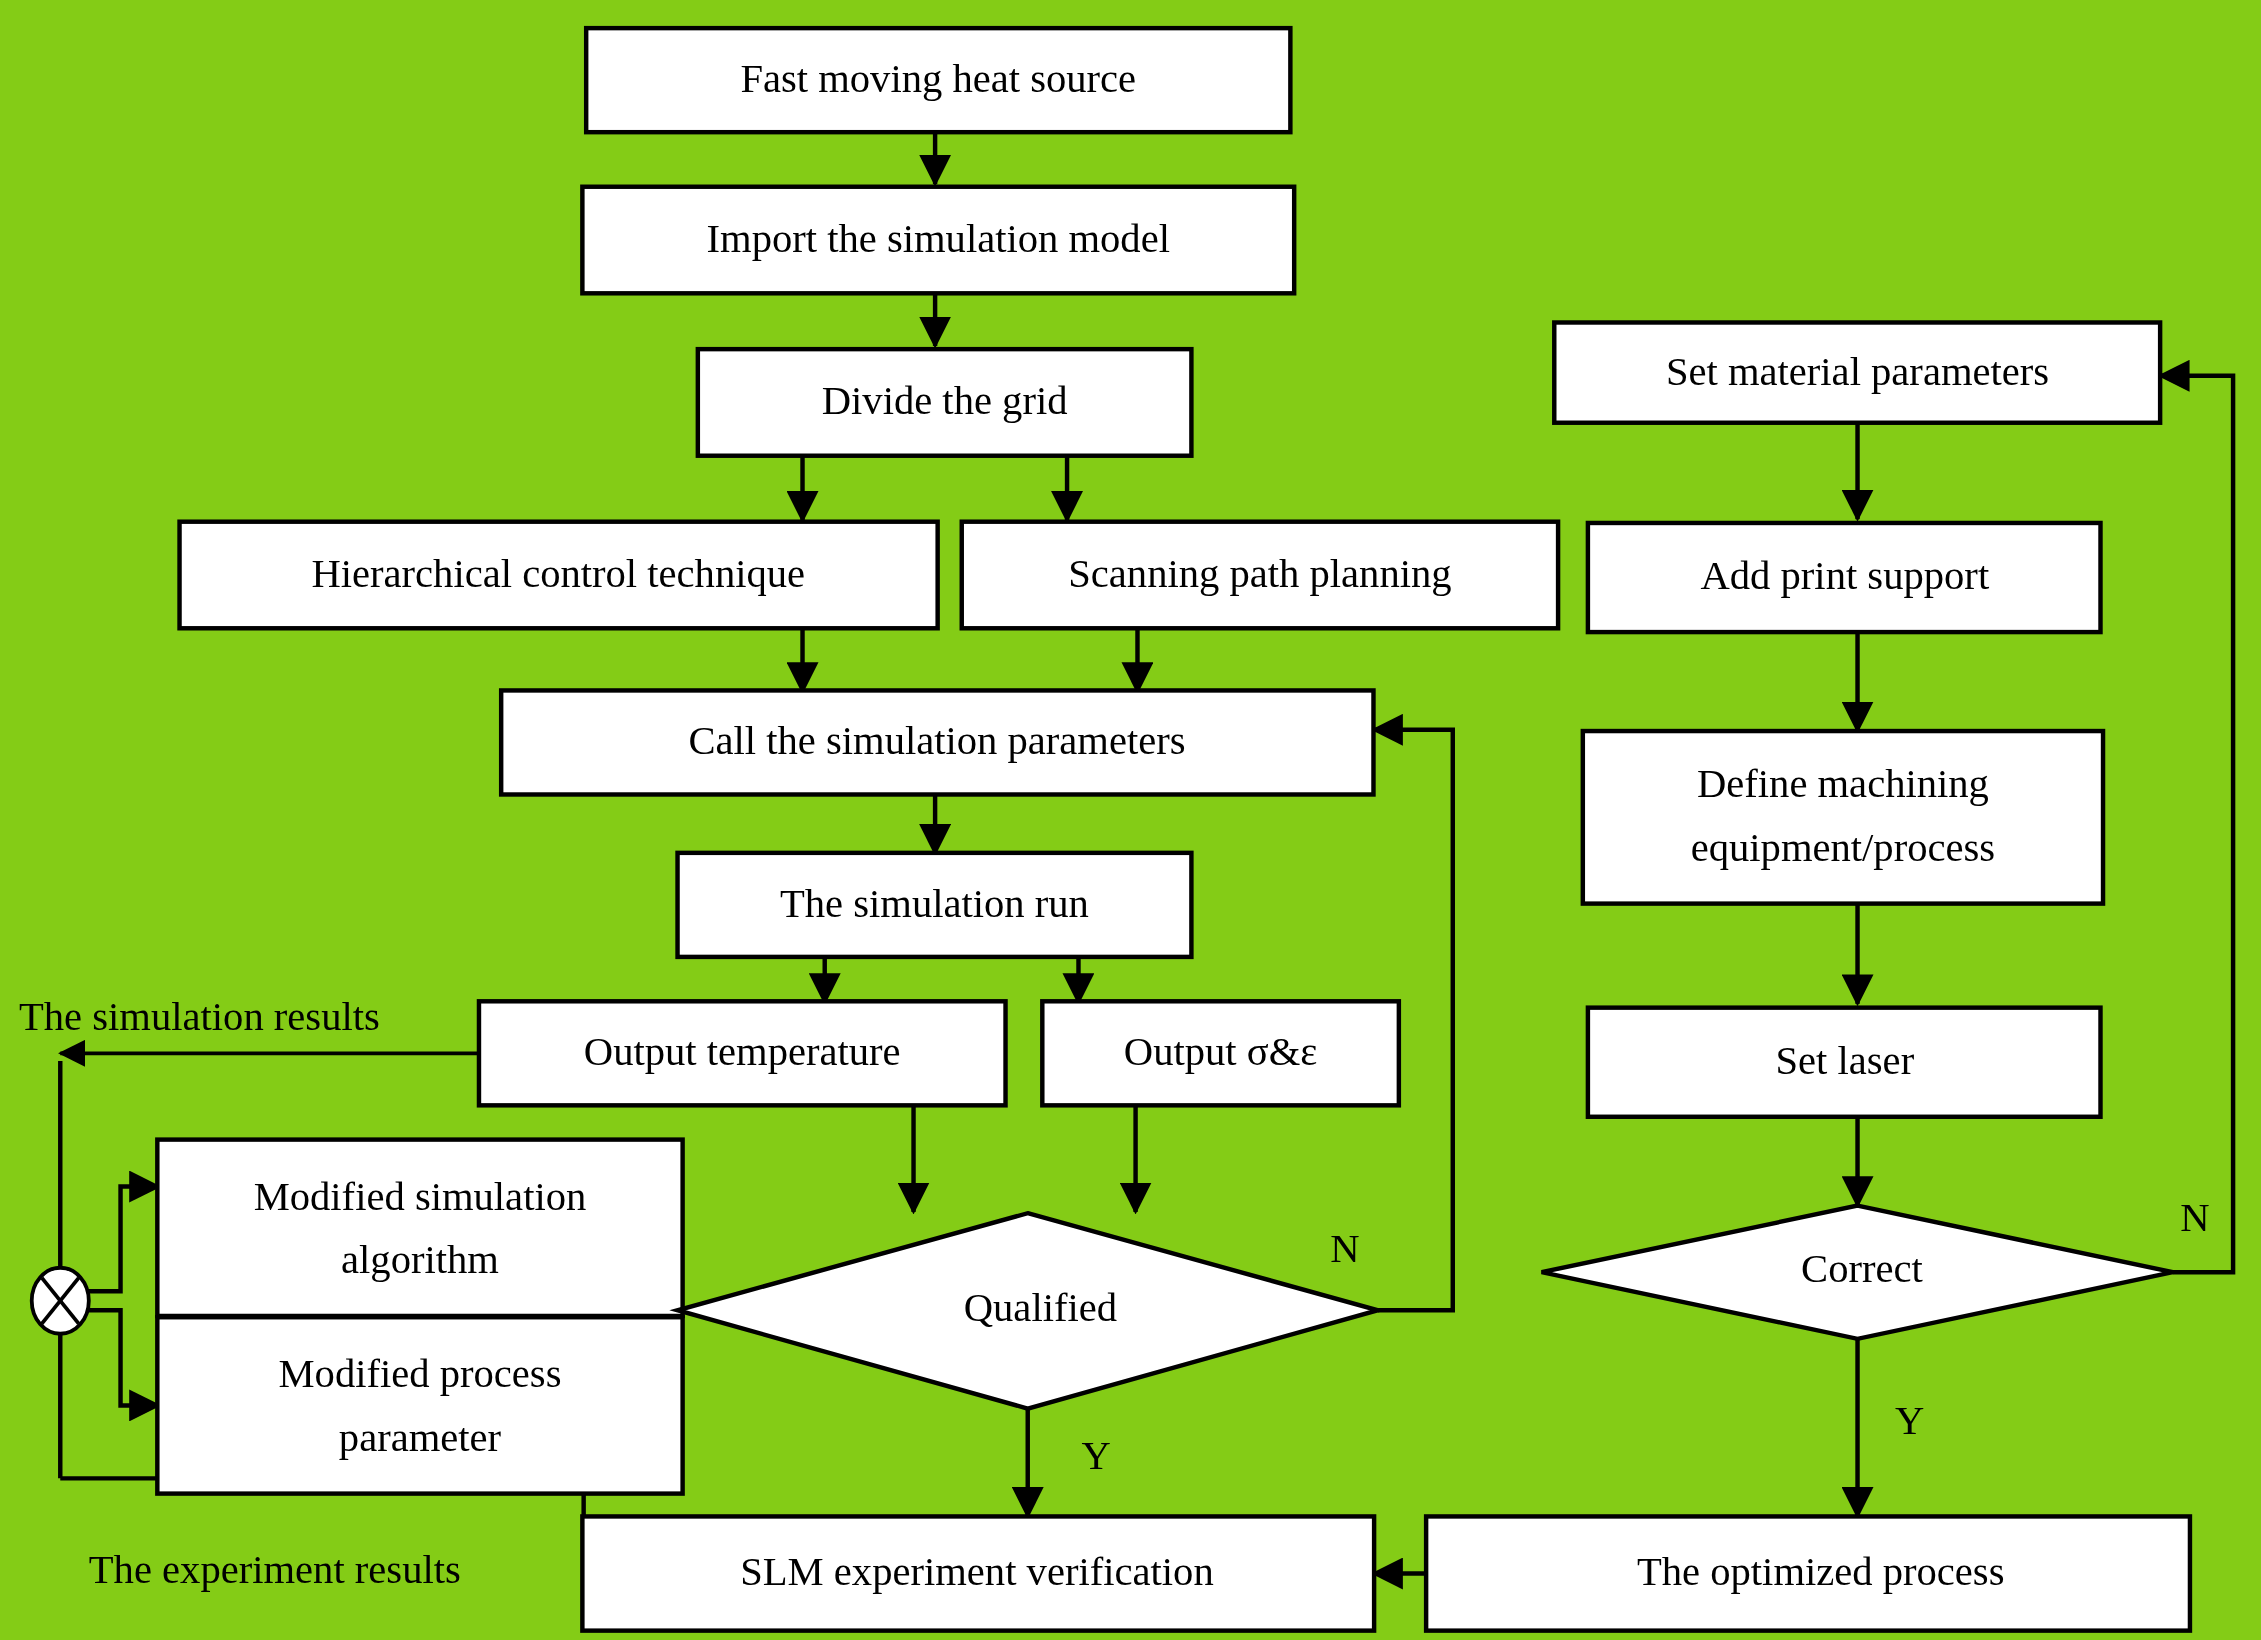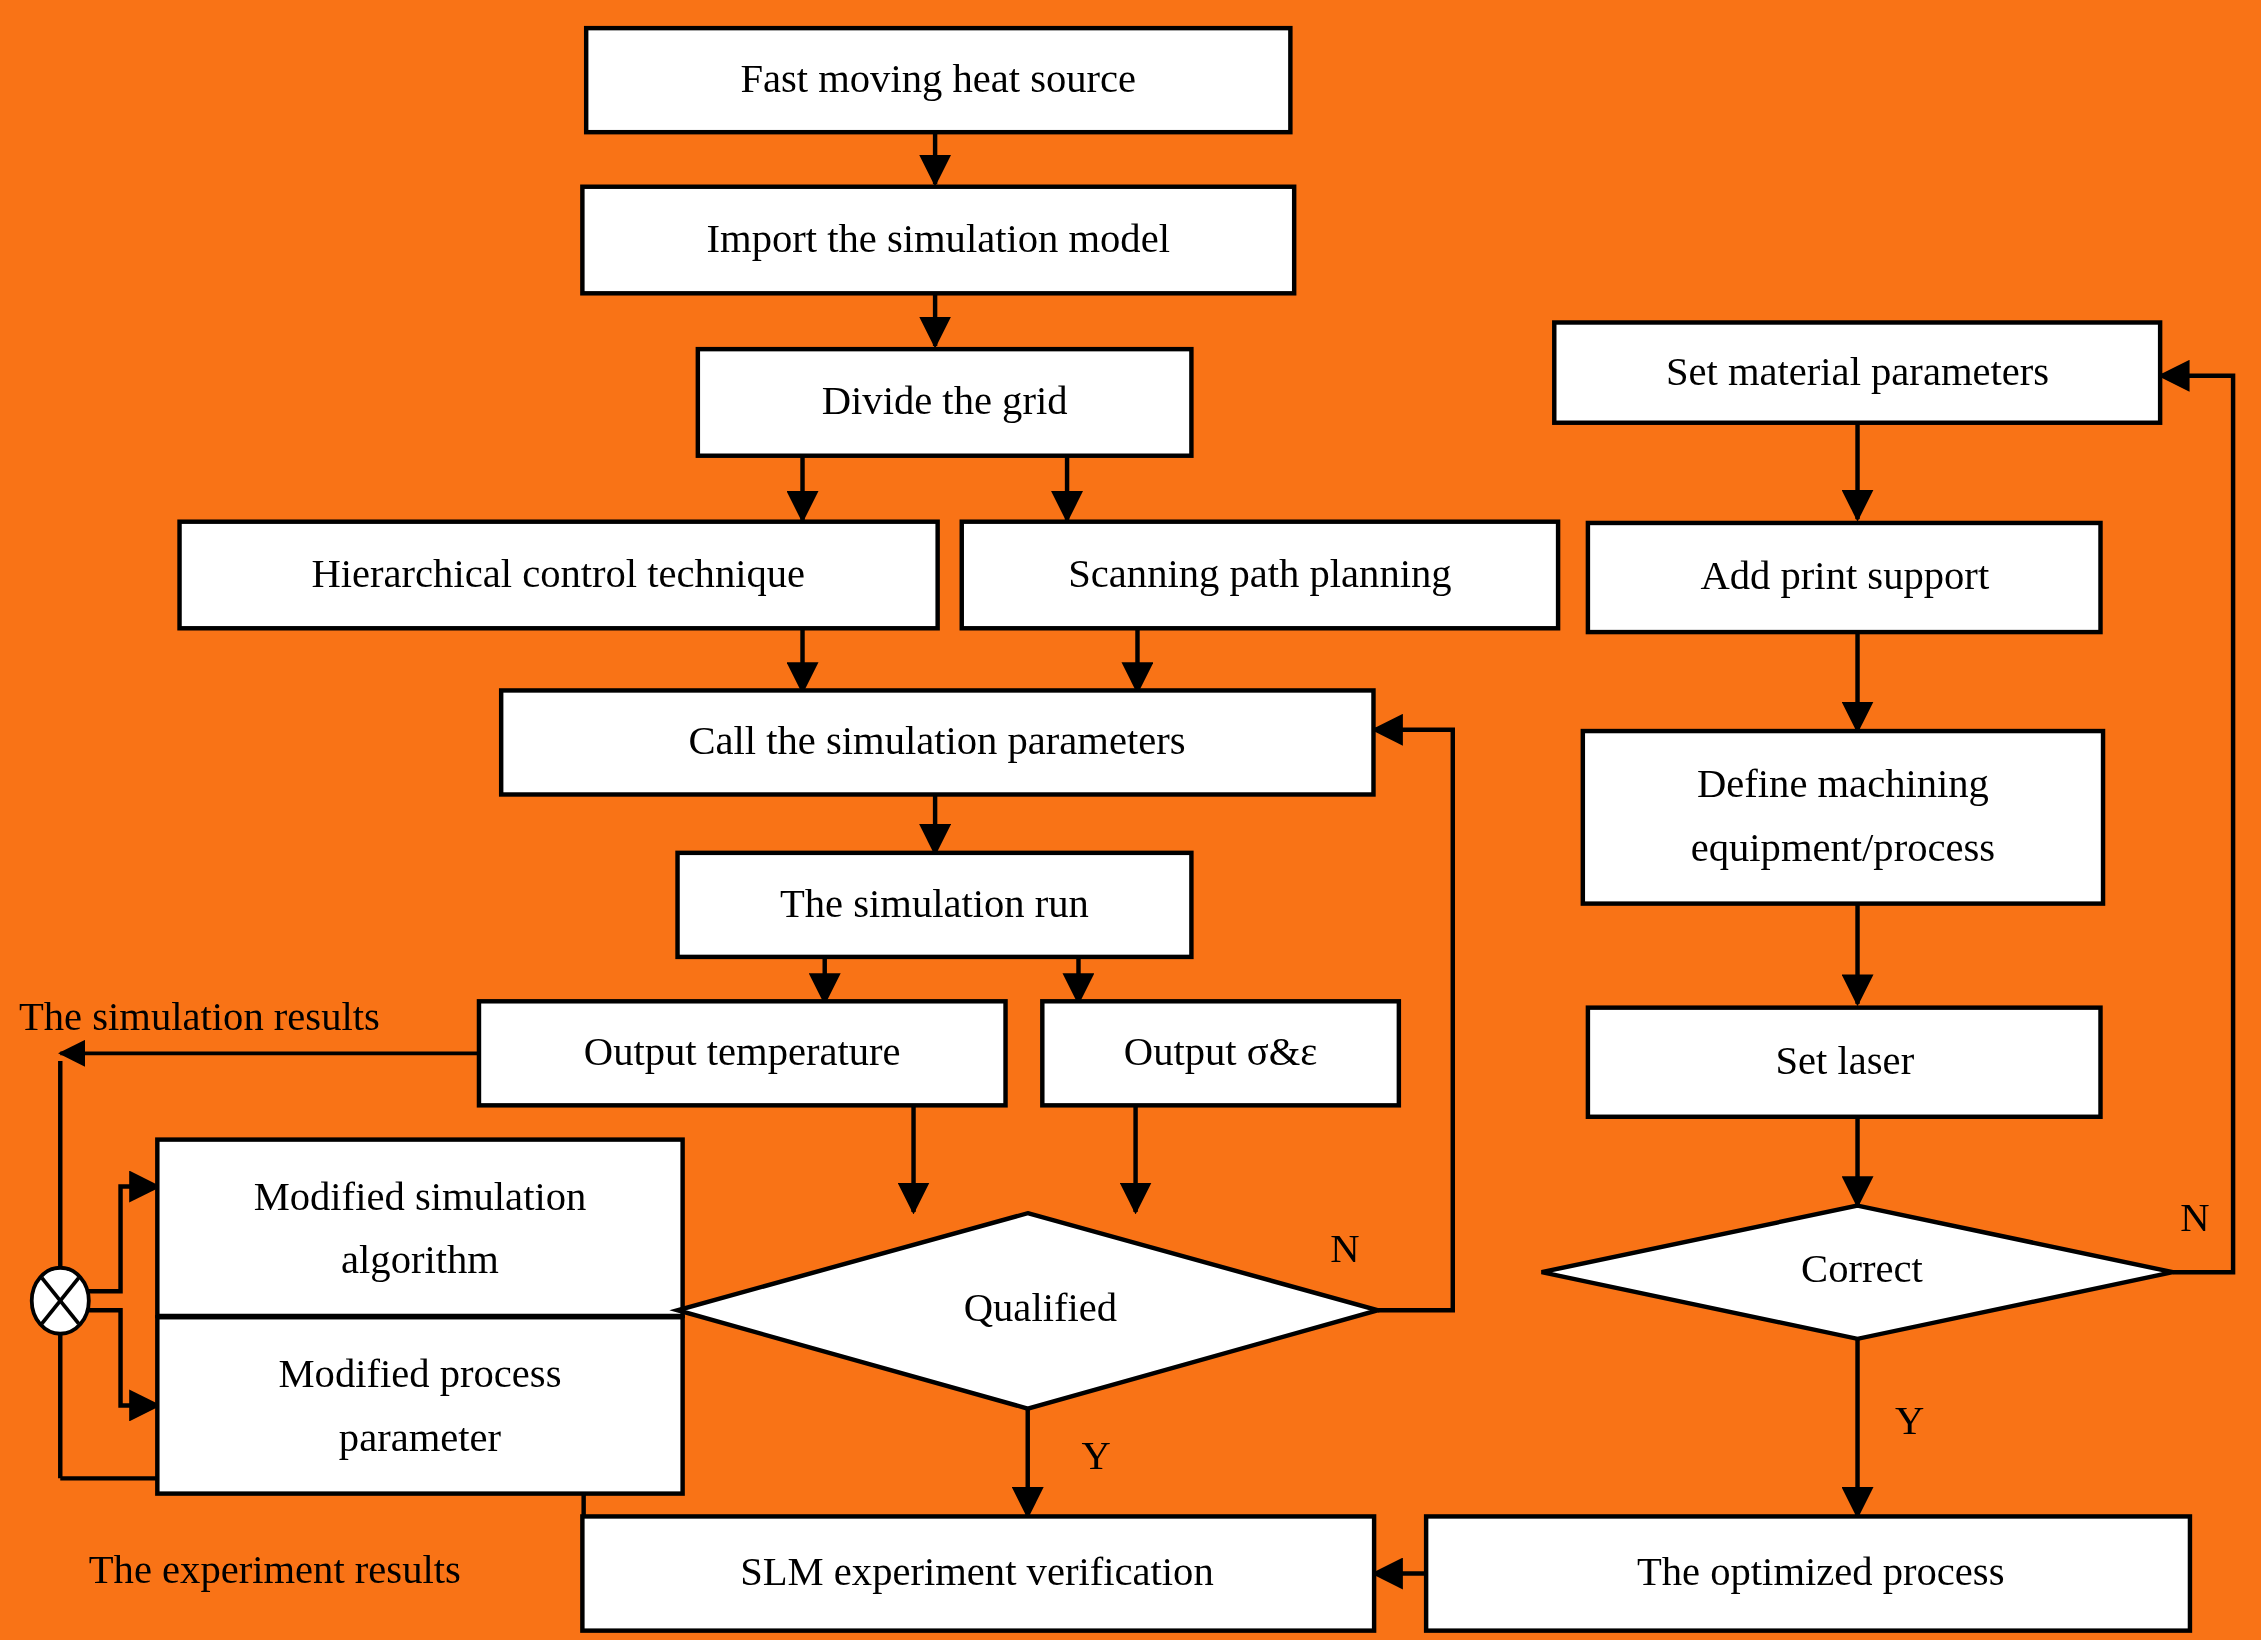--- a/index.html
+++ b/index.html
@@ -10,21 +10,21 @@
   body {
     width: 2261px;
     height: 1641px;
     font-family: "Liberation Serif", "DejaVu Serif", serif;
     overflow: hidden;
   }
   #diagram {
     position: relative;
     width: 2261px;
     height: 1641px;
-    background: #f97316;
+    background: #84cc16;
   }
   svg.flow {
     position: absolute;
     top: 0;
     left: 0;
     width: 2261px;
     height: 1641px;
     display: block;
   }
   .box-rect {

